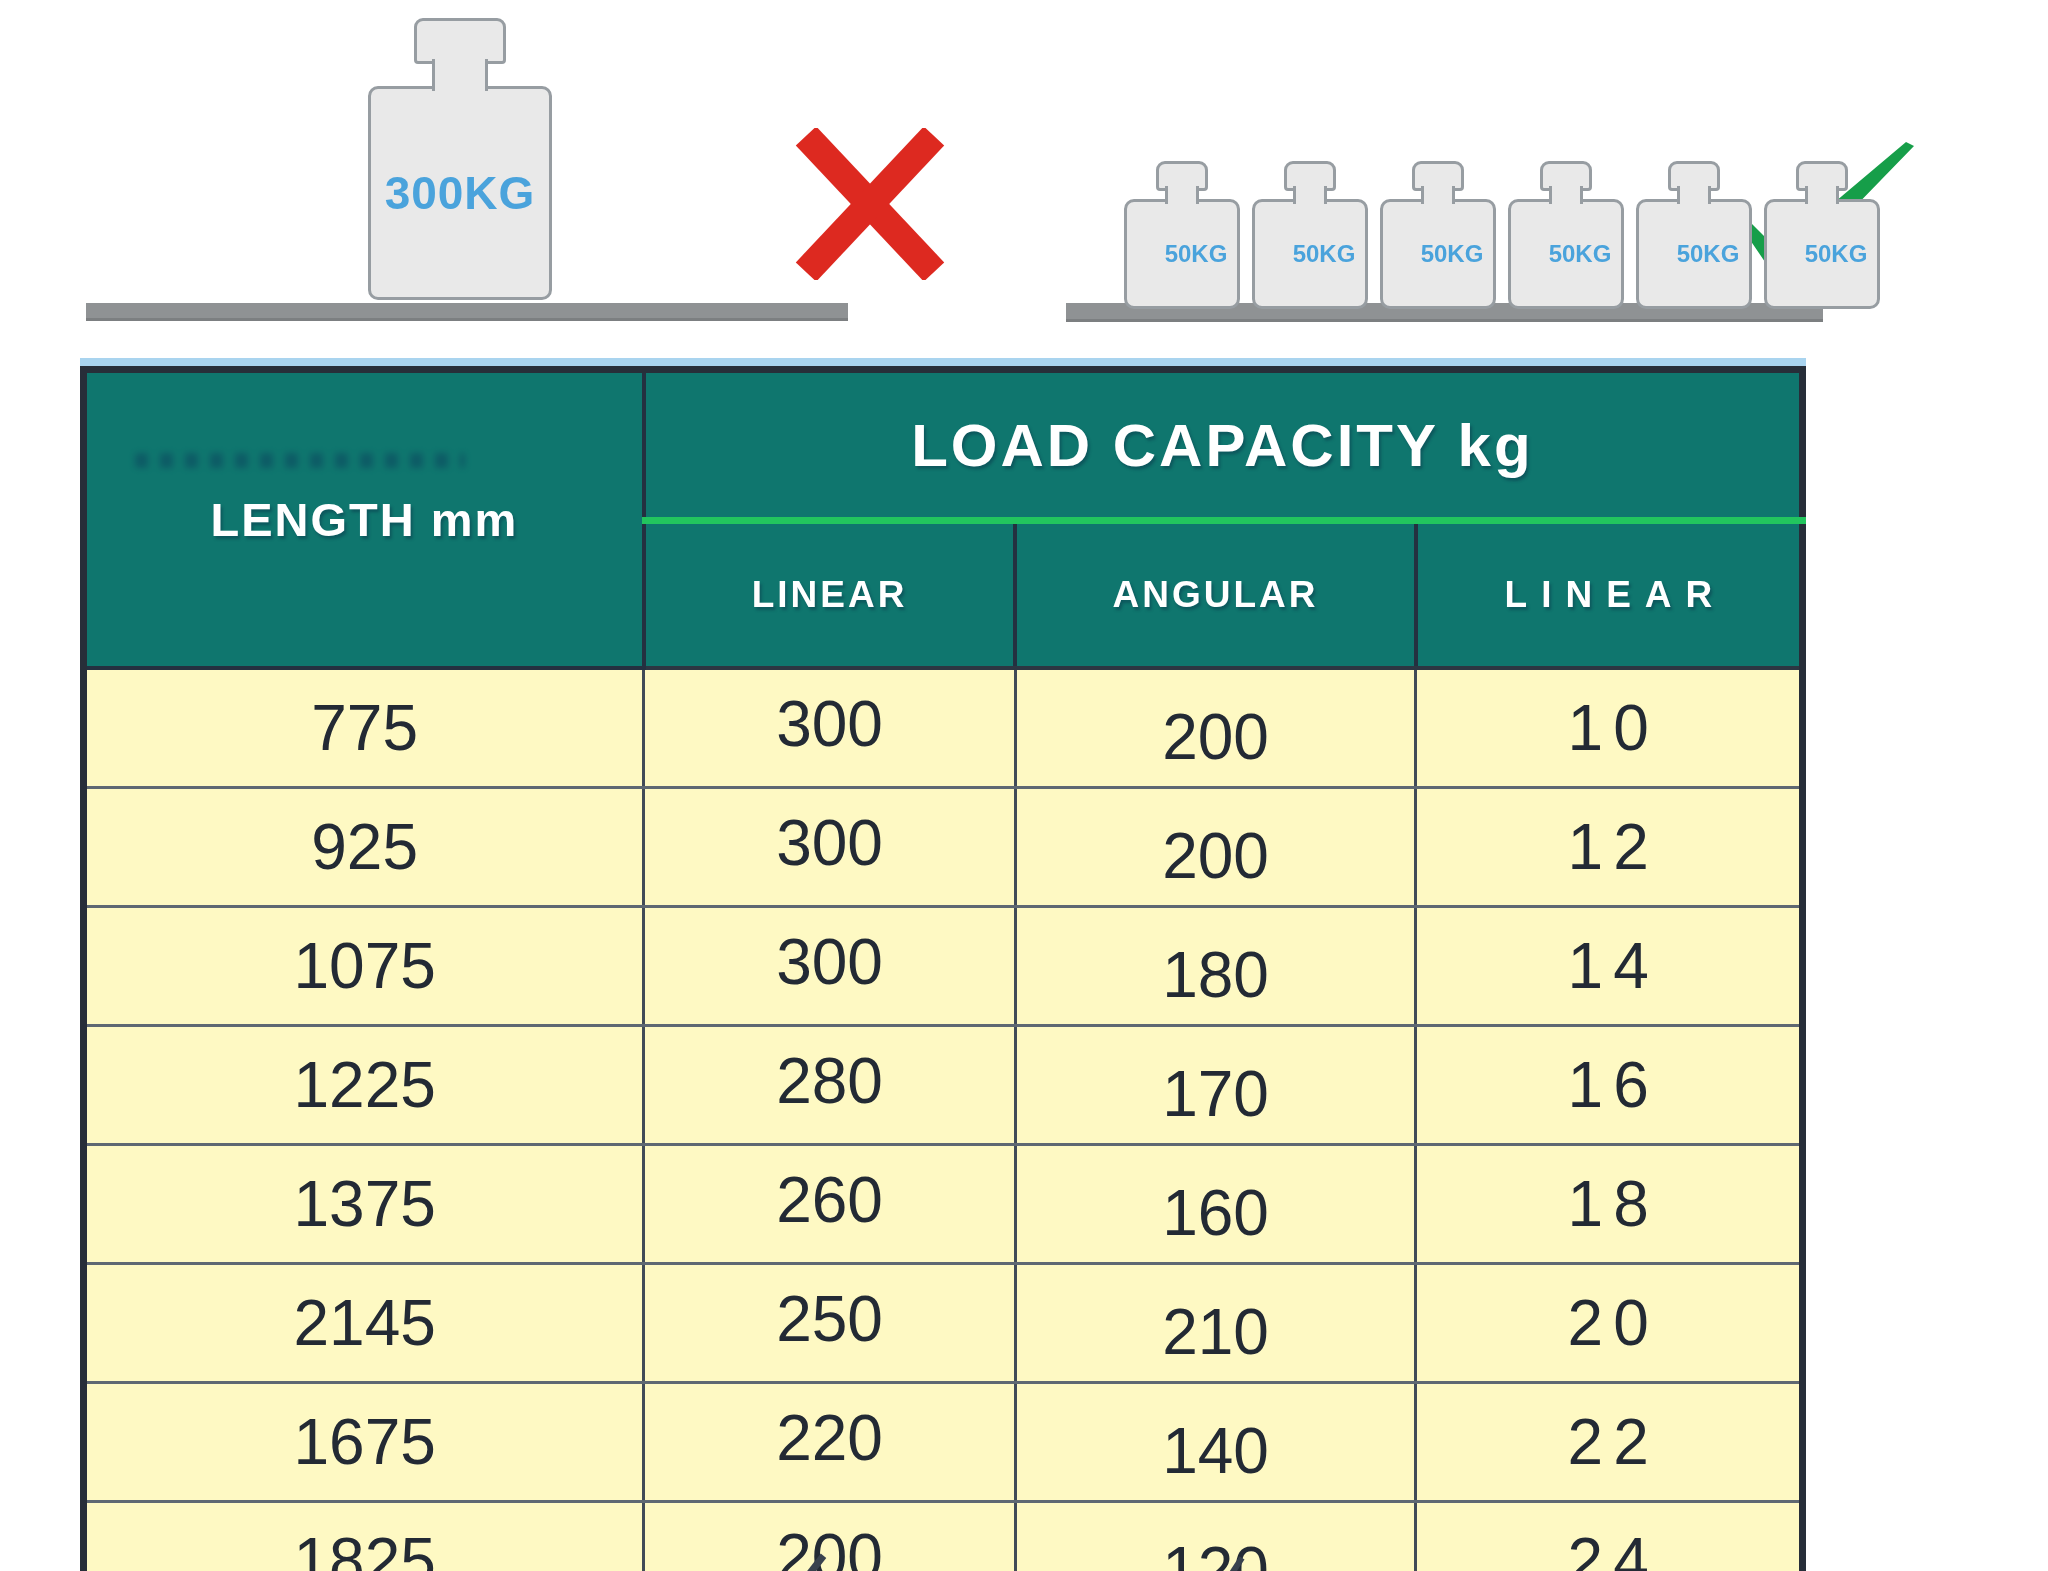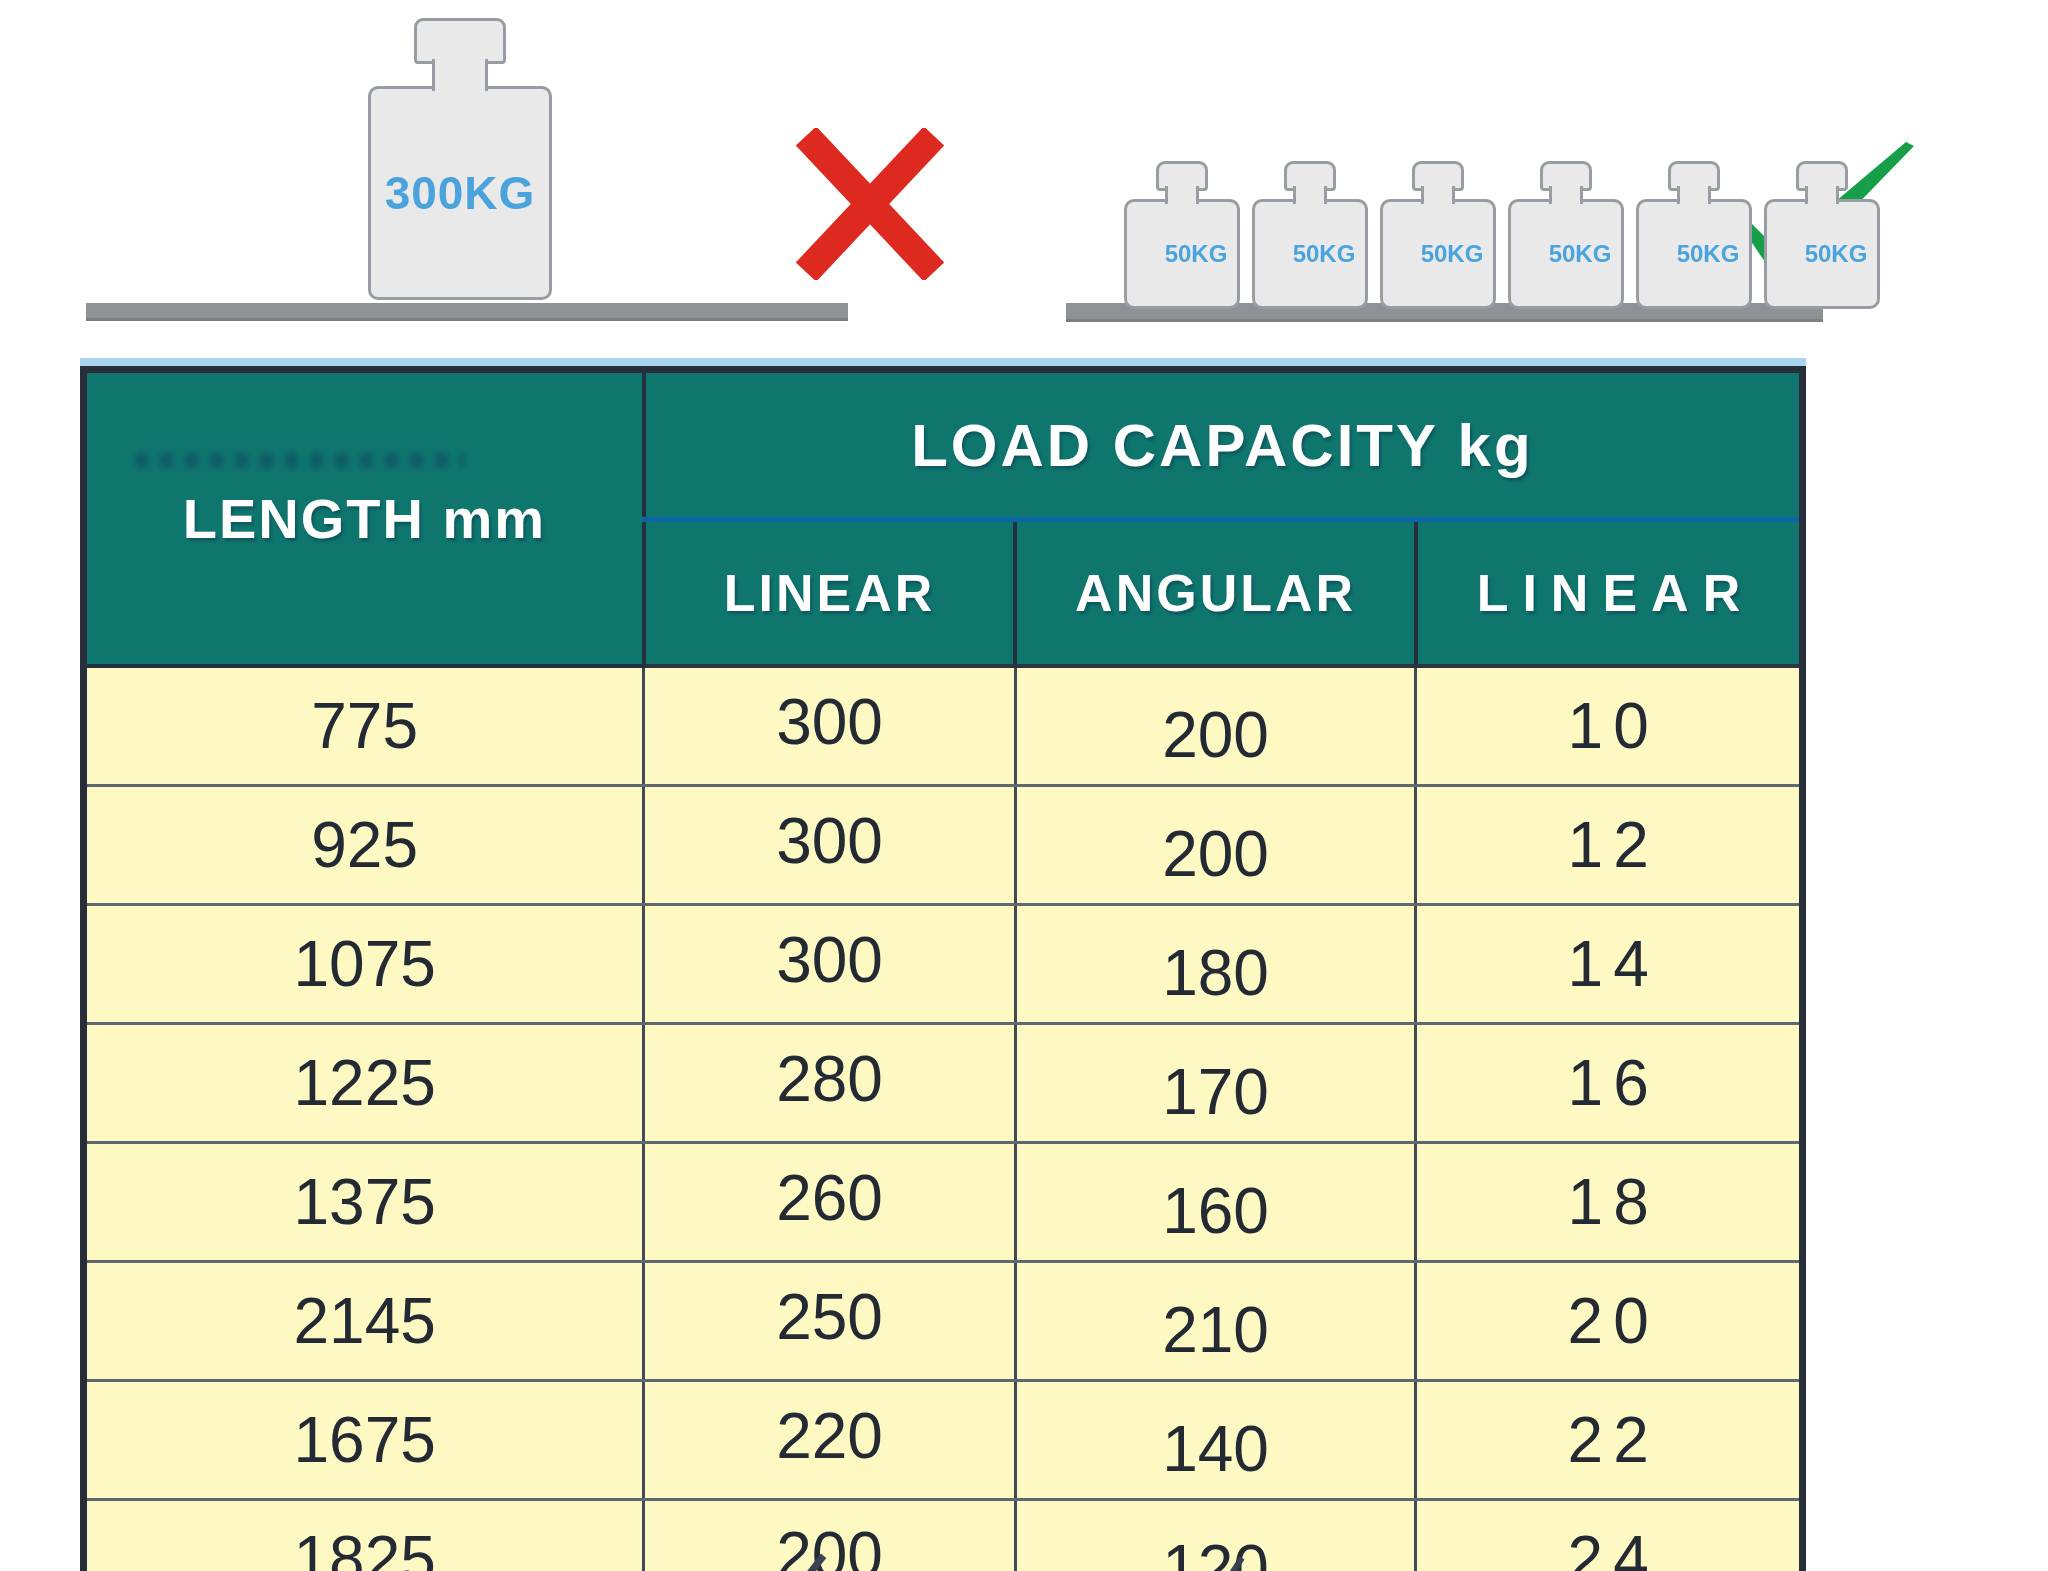--- a/index.html
+++ b/index.html
@@ -39,23 +39,23 @@
   table.cap{
     position:absolute;left:80px;top:366px;width:1726px;
     border-collapse:collapse;table-layout:fixed;
     border:7px solid #272e39;background:#d9e9f7;
   }
   th{
     background:#0f766e;color:#ffffff;font-weight:bold;
     text-shadow:2px 3px 3px rgba(9,42,68,.40);
     border:4px solid #243040;position:relative;
   }
-  th.h-length{font-size:56px;letter-spacing:2px;}
+  th.h-length{font-size:47px;letter-spacing:2px;}
   th.h-loadcap{font-size:60px;height:142px;letter-spacing:3px;border-bottom:5px solid #0a67a4;}
-  th.h-sub{font-size:52px;height:140px;letter-spacing:3px;border-top:1px solid #22c55e;border-bottom:4px solid #2c3642;}
+  th.h-sub{font-size:37px;height:140px;letter-spacing:3px;border-top:7px solid #22c55e;border-bottom:4px solid #2c3642;}
   th.h-slats{letter-spacing:14px;text-indent:14px;}
   .watermark{
     position:absolute;left:48px;top:80px;width:330px;height:15px;border-radius:4px;
     background:repeating-linear-gradient(90deg,rgba(11,55,90,.75) 0 13px,transparent 13px 25px);
     filter:blur(3px);opacity:.55;
   }
   td{
     height:97px;text-align:center;vertical-align:middle;
     font-size:64px;color:#232a34;background:#fef9c3;
     border-top:3px solid #5e6872;border-bottom:3px solid #5e6872;

